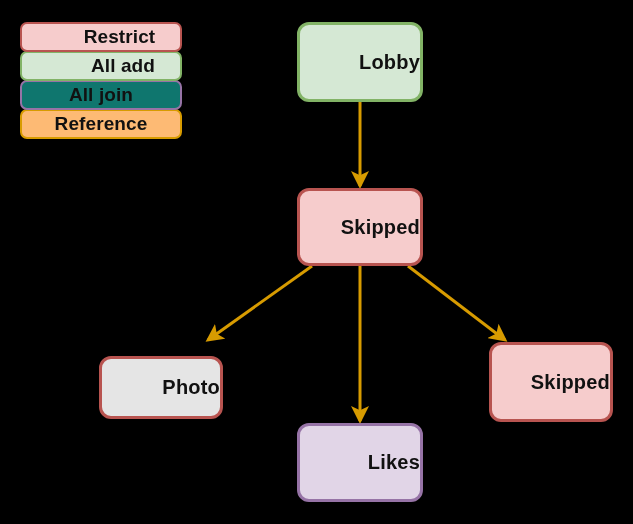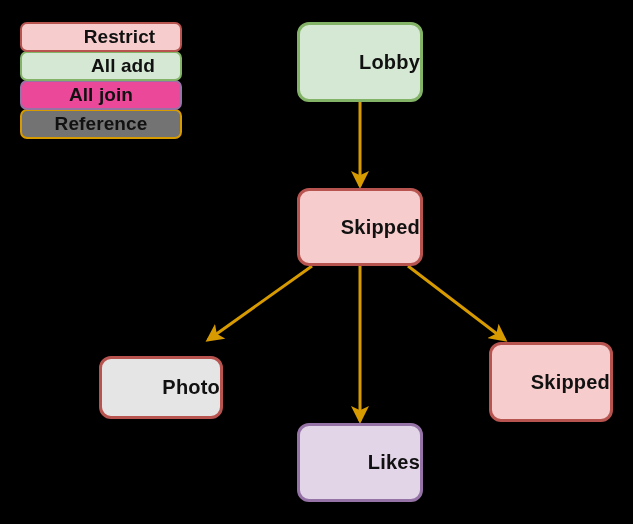--- a/index.html
+++ b/index.html
@@ -92,24 +92,24 @@
       </g>
   </svg>
 
   <div id="legend">
       <div class="legend-item" style="background: rgb(246, 204, 204); border-color: rgb(184, 84, 80); padding-left: 37px;">
         <span>Restrict</span>
       </div>
       <div class="legend-item" style="background: rgb(213, 232, 212); border-color: rgb(130, 179, 102);">
         <span>All add</span>
       </div>
-      <div class="legend-item" style="background: #ec4899; border-color: rgb(150, 115, 166);">
+      <div class="legend-item" style="background: #0f766e; border-color: rgb(150, 115, 166);">
         <span>All join</span>
       </div>
-      <div class="legend-item" style="background: #737373; border-color: rgb(215, 155, 0); text-align: center;">
+      <div class="legend-item" style="background: #fdba74; border-color: rgb(215, 155, 0); text-align: center;">
         <span>Reference</span>
       </div>
     </div>
 
   <div id="node-layer">
       <div class="node" style="left: 297px; top: 22px; width: 126px; height: 80px; background: rgb(213, 232, 212); border-color: rgb(130, 179, 102);">
         <span>Lobby</span>
       </div>
       <div class="node" style="left: 297px; top: 188px; width: 126px; height: 78px; background: rgb(246, 204, 204); border-color: rgb(184, 84, 80);">
         <span>Skipped</span>

